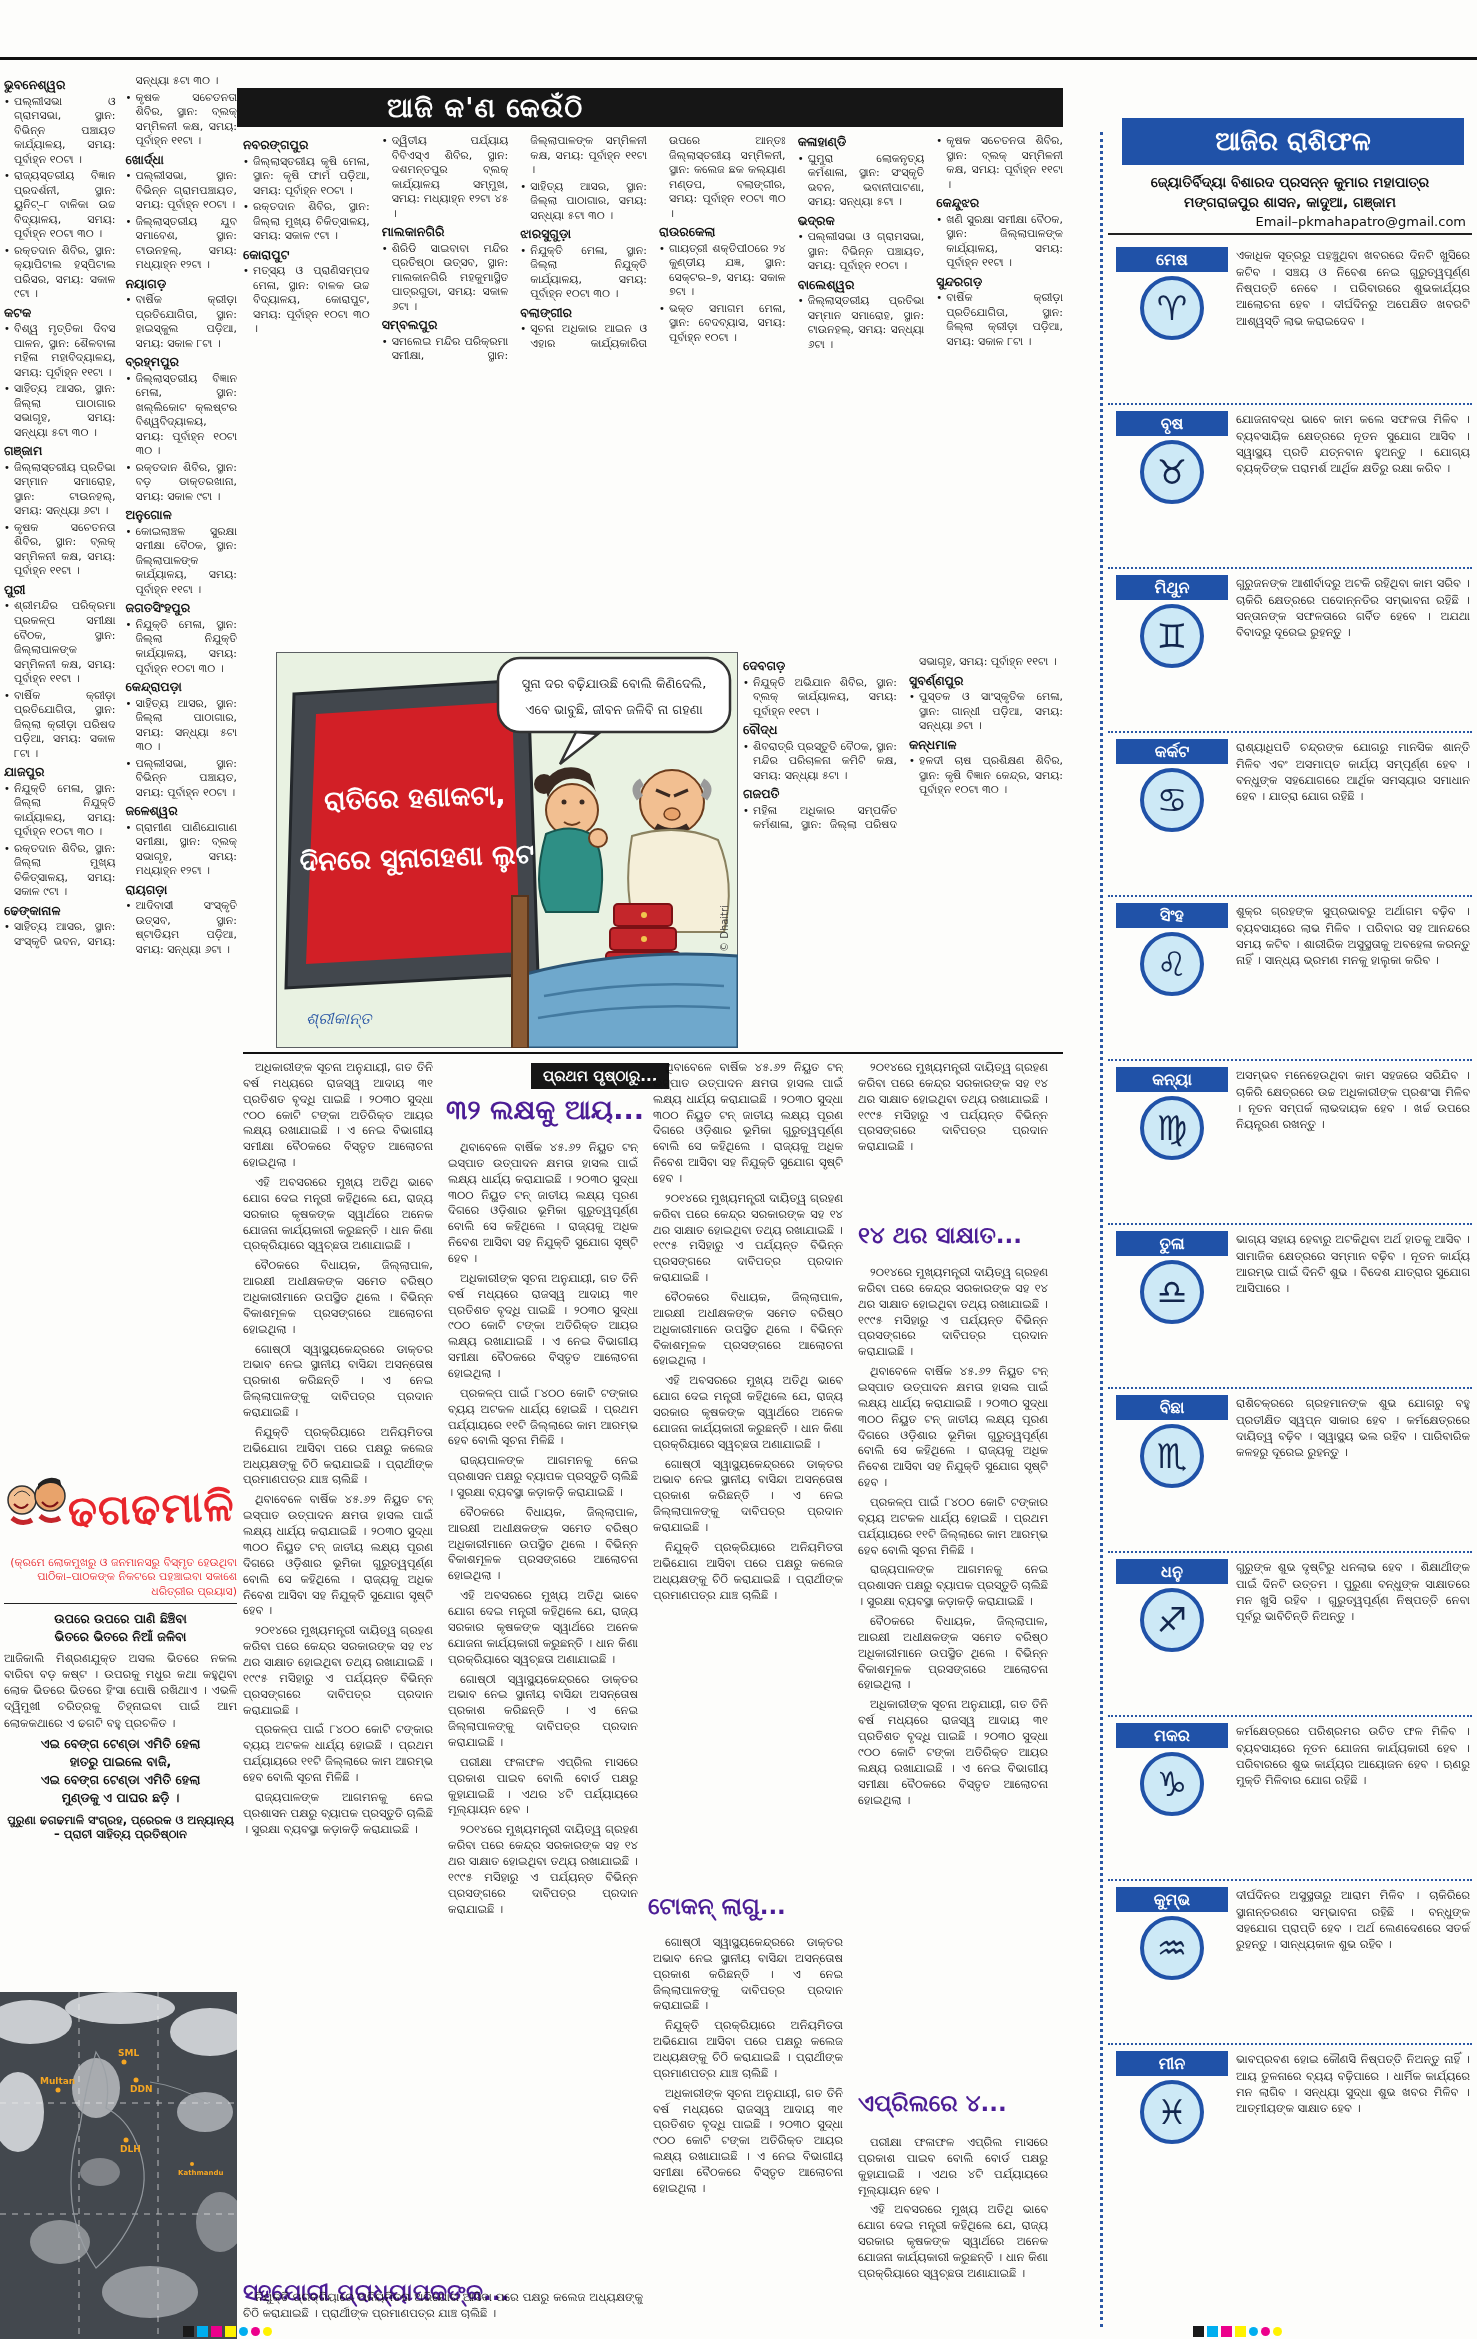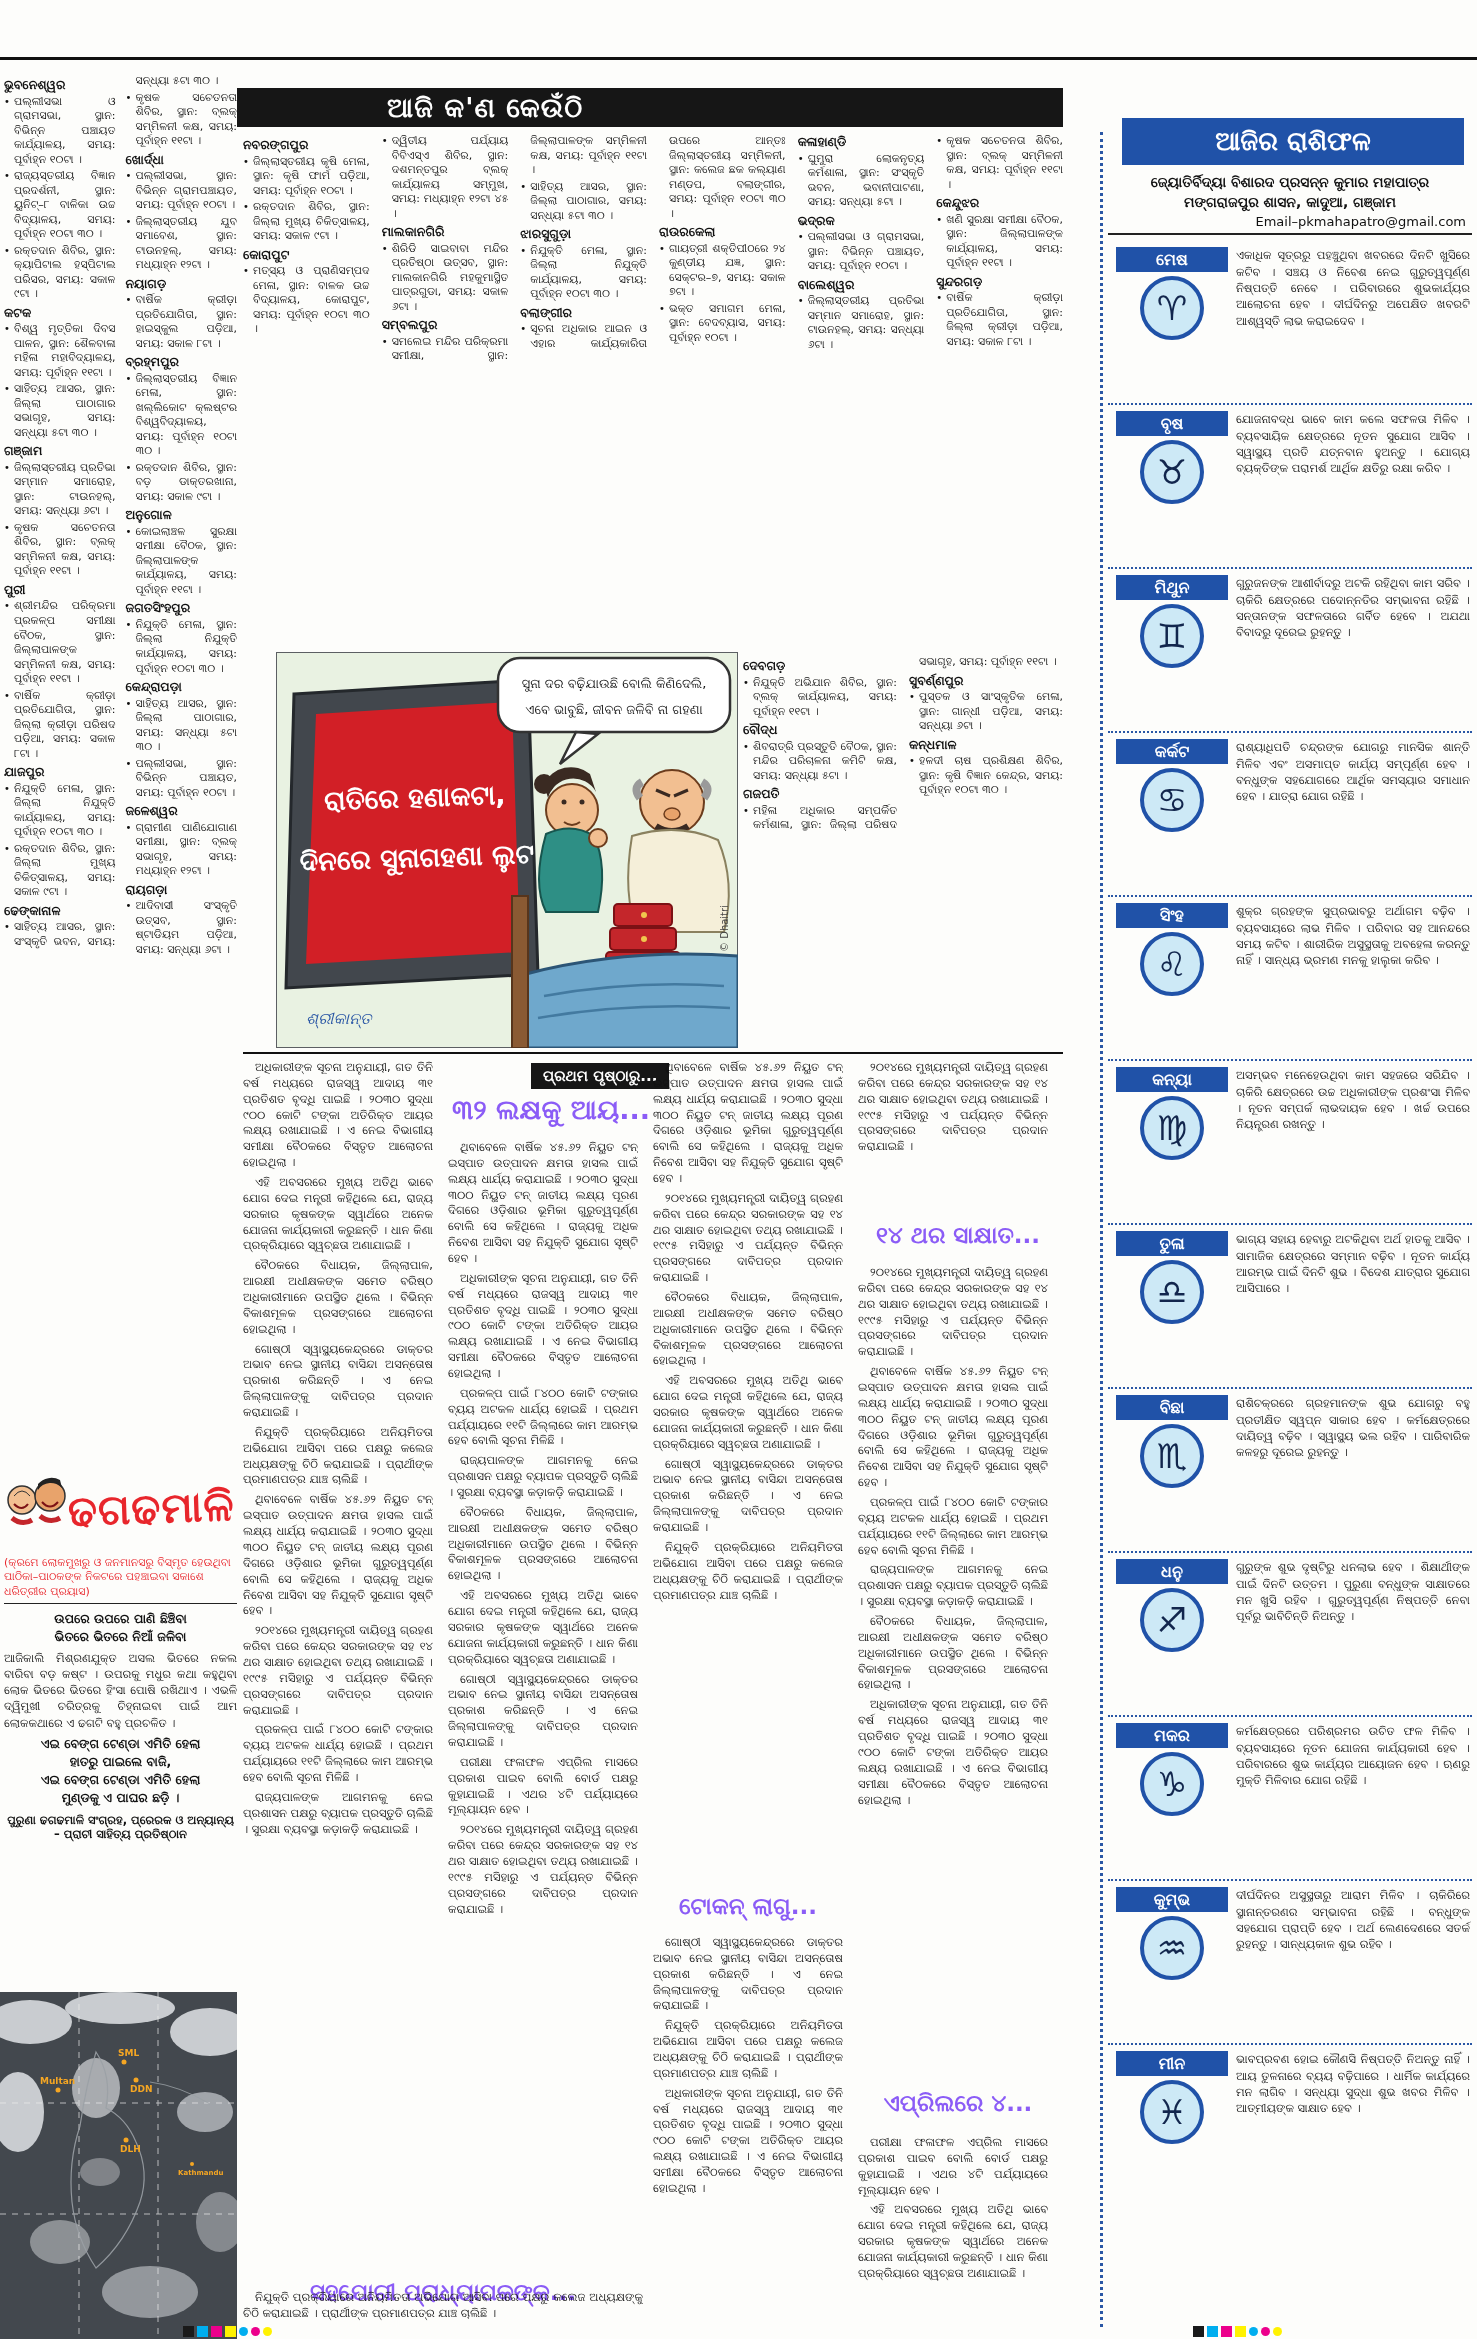--- a/index.html
+++ b/index.html
@@ -42,33 +42,33 @@
   .cartoon { position:absolute; left:276px; top:652px; width:462px; height:396px; }
 
   
   .mid-rule { position:absolute; left:243px; top:1052px; width:820px; height:2px; background:#111; }
 
   
   .art-col { position:absolute; width:190px; overflow:hidden; font-size:11.5px; line-height:1.38; text-align:justify; }
   .art-col p { text-indent:12px; margin-bottom:4px; }
   .fp-label { position:absolute; left:531px; top:1063px; background:#161616; color:#fff; font-weight:bold;
               font-size:15px; padding:4px 12px; }
-  .headline { position:absolute; font-weight:bold; color:#8b5cf6; background:#fdfdfb;text-align:center; }
+  .headline { position:absolute; font-weight:bold; color:#4c1d95; background:#fdfdfb; }
   #h32  { left:446px; top:1094px; width:210px; font-size:27px; }
   #h14  { left:858px; top:1222px; width:200px; font-size:23px; }
   #htok { left:608px; top:1893px; width:200px; font-size:23px;margin-left:40px; }
   #hapr { left:858px; top:2090px; width:200px; font-size:23px; }
   #hpro { left:243px; top:2245px; width:400px; font-size:23px;margin-top:34px; }
 
   
   .dhag { position:absolute; left:4px; top:1470px; width:233px; height:518px; overflow:hidden; }
   .dhag-head { position:relative; height:86px; }
   .dhag-title { position:absolute; left:64px; top:14px; font-size:42px; font-weight:bold; color:#e8262c;
                 transform:rotate(-2deg); letter-spacing:1px; }
-  .dhag-sub { color:#e8262c; font-size:11px; text-align:left; line-height:1.3; margin-bottom:4px; }
+  .dhag-sub { color:#e8262c; font-size:11px; text-align:right; line-height:1.3; margin-bottom:4px; }
   .dhag-rule { border-top:1.5px solid #222; margin:4px 0 6px 0; }
   .dhag-verse { text-align:center; font-weight:bold; font-size:12.5px; line-height:1.45; margin:4px 0; }
   .dhag-body { font-size:11.5px; line-height:1.4; text-align:justify; margin:4px 0; }
   .dhag-credit { font-weight:bold; font-size:11.5px; text-align:center; margin-top:6px; }
 
   
   .weather { position:absolute; left:0; top:1992px; width:237px; height:347px; }
 
   
   .rail-divider { position:absolute; left:1100px; top:132px; height:2195px; width:0; border-left:3px dotted #2a57a5; }

